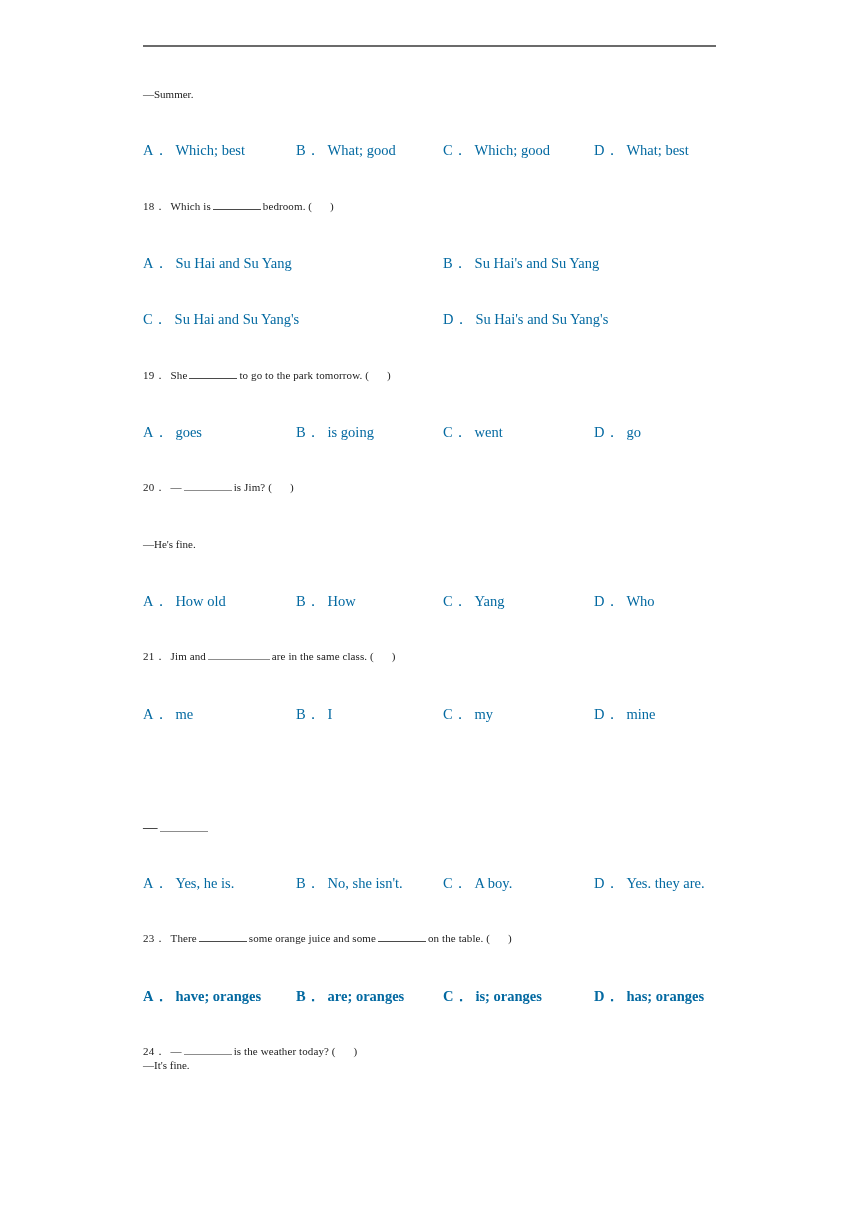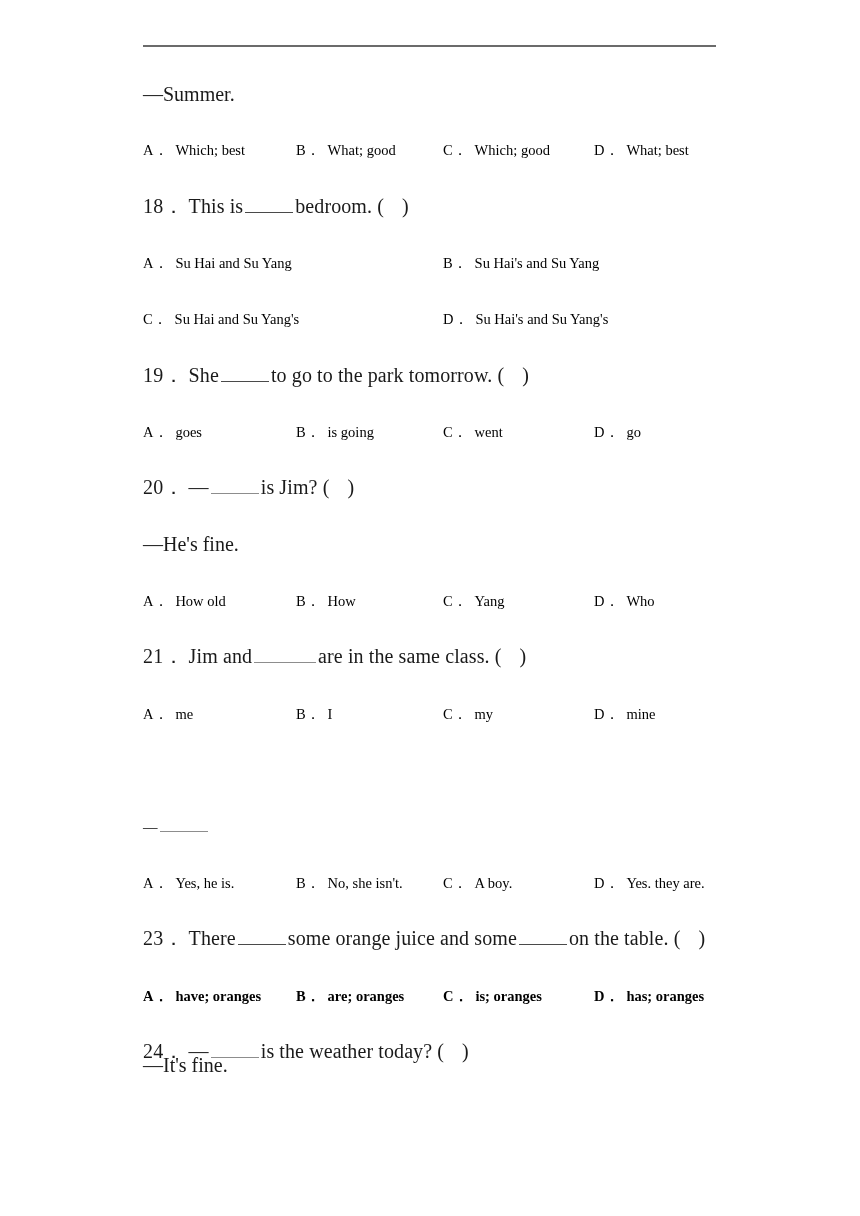--- a/index.html
+++ b/index.html
@@ -25,21 +25,21 @@
     position: absolute;
     left: 143px;
     top: 45px;
     width: 573px;
     height: 2px;
     background: #6b6b6b;
   }
   
   .line {
     position: absolute;
-    font-size: 20px;
+    font-size: 11px;
     line-height: 18px;
     white-space: nowrap;
     color: #1a1a1a;
   }
   .qline {
     letter-spacing: 0.1px;
   }
   .qnum {
     letter-spacing: 0.2px;
   }
@@ -48,21 +48,21 @@
     position: absolute;
     left: 143px;
     width: 600px;
     height: 20px;
   }
   .opt {
     position: absolute;
     font-size: 14.5px;
     line-height: 20px;
     white-space: nowrap;
-    color: #000000;
+    color: #0369a1;
   }
   .opt .lbl {
     letter-spacing: 0.2px;
   }
   .opt .txt {
     margin-left: 7px;
   }
   
   .c1 { left: 0px; }
   .c2 { left: 153px; }
@@ -118,21 +118,21 @@
     </div>
     <div class="opt c3">
       <span class="lbl">C．</span><span class="txt">Which; good</span>
     </div>
     <div class="opt c4">
       <span class="lbl">D．</span><span class="txt">What; best</span>
     </div>
   </div>
 
   <div class="line qline" style="left:143px; top:197px;">
-    <span class="qnum">18．</span><span style="margin-left:5px;">This is</span><span class="blank w1"></span><span>bedroom. (</span><span class="gap"></span><span class="paren">)</span>
+    <span class="qnum">18．</span><span style="margin-left:5px;">Which is</span><span class="blank w1"></span><span>bedroom. (</span><span class="gap"></span><span class="paren">)</span>
   </div>
 
   <div class="opt-row" style="top:253px;">
     <div class="opt h1">
       <span class="lbl">A．</span><span class="txt">Su Hai and Su Yang</span>
     </div>
     <div class="opt h2">
       <span class="lbl">B．</span><span class="txt">Su Hai's and Su Yang</span>
     </div>
   </div>

